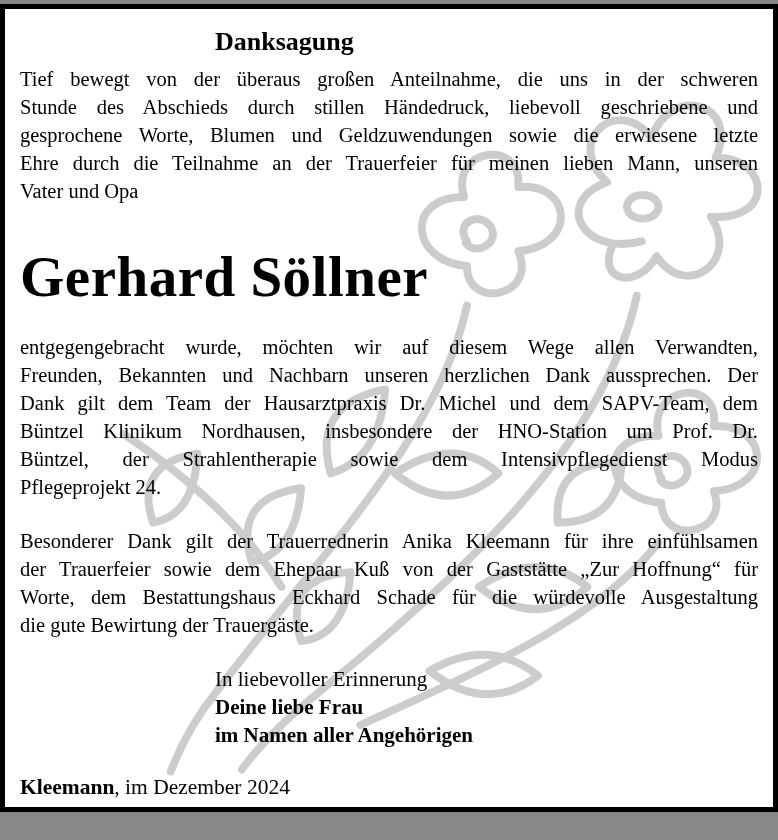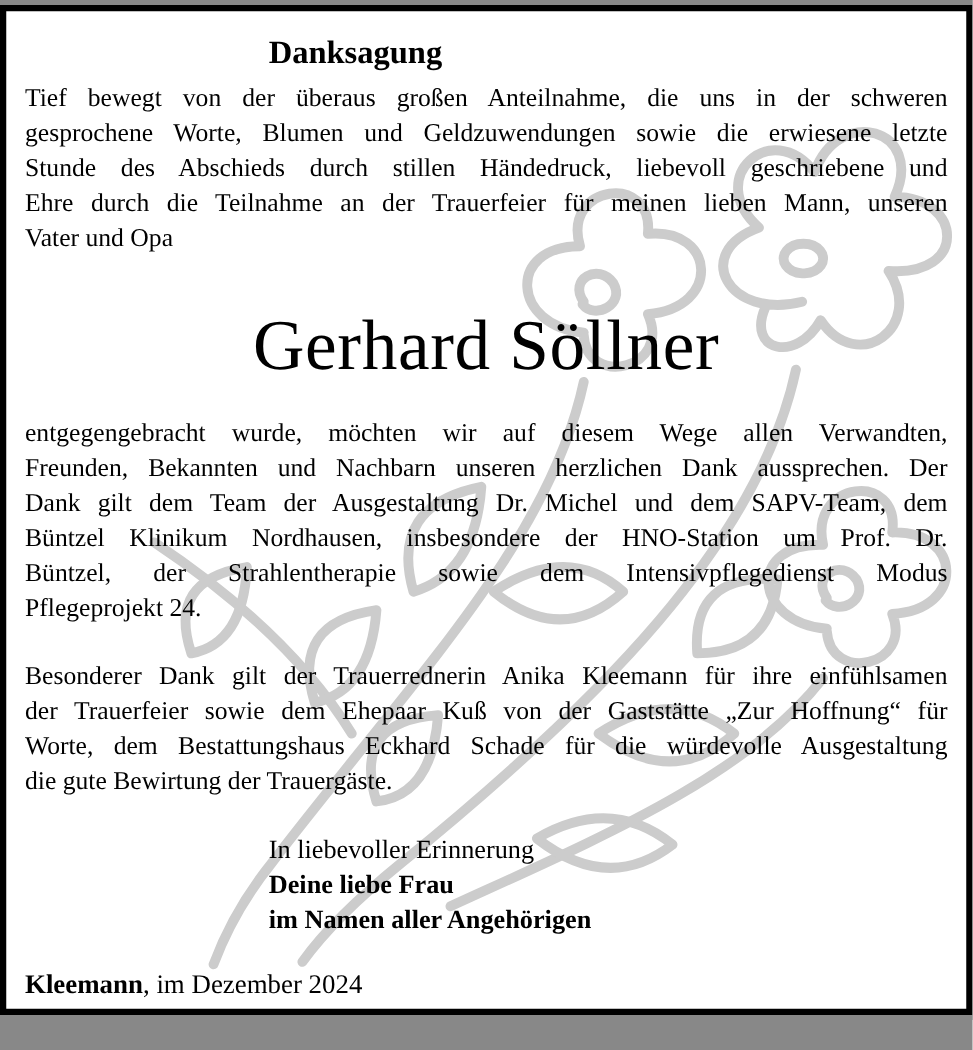--- a/index.html
+++ b/index.html
@@ -32,22 +32,22 @@
   }
   .header-title{
     font-size:26px;font-weight:bold;line-height:30px;
     padding-left:195px;margin-top:4px;
   }
   .jpara{font-size:20.5px;line-height:28px;}
   .jpara .jline{text-align:justify;text-align-last:justify;}
   .jpara .jline:last-child{text-align-last:left;}
   .intro{margin-top:8px;}
   .deceased-name{
-    margin-top:42px;text-align:center;
-    font-size:57px;font-weight:normal;line-height:60px;
+    margin-top:42px;text-align:left;
+    font-size:57px;font-weight:bold;line-height:60px;
     letter-spacing:0.5px;
   }
   .death-date{text-align:center;font-size:24px;line-height:30px;}
   .thanks{margin-top:26px;}
   .special-thanks{margin-top:26px;}
   .closing{margin-top:26px;padding-left:195px;font-size:21px;line-height:28px;}
   .closing .bold{font-weight:bold;}
   .footer-line{margin-top:24px;font-size:21.5px;line-height:28px;}
   .footer-line .place{font-weight:bold;}
 </style>
@@ -83,33 +83,33 @@
       <path d="M150 520 Q130 460 195 450 Q192 512 150 520 Z"></path>
     </g>
   </svg>
 
   <div class="content">
 
     <div class="header-title">Danksagung</div>
 
     <div class="jpara intro">
         <div class="jline">Tief bewegt von der überaus großen Anteilnahme, die uns in der schweren</div>
+        <div class="jline">Stunde des Abschieds durch stillen Händedruck, liebevoll geschriebene und</div>
         <div class="jline">gesprochene Worte, Blumen und Geldzuwendungen sowie die erwiesene letzte</div>
-        <div class="jline">Stunde des Abschieds durch stillen Händedruck, liebevoll geschriebene und</div>
         <div class="jline">Ehre durch die Teilnahme an der Trauerfeier für meinen lieben Mann, unseren</div>
         <div class="jline">Vater und Opa</div>
       </div>
 
     <div class="deceased-name">Gerhard Söllner</div>
 
 
     <div class="jpara thanks">
         <div class="jline">entgegengebracht wurde, möchten wir auf diesem Wege allen Verwandten,</div>
         <div class="jline">Freunden, Bekannten und Nachbarn unseren herzlichen Dank aussprechen. Der</div>
-        <div class="jline">Dank gilt dem Team der Ausgestaltung Dr. Michel und dem SAPV-Team, dem</div>
+        <div class="jline">Dank gilt dem Team der Hausarztpraxis Dr. Michel und dem SAPV-Team, dem</div>
         <div class="jline">Büntzel Klinikum Nordhausen, insbesondere der HNO-Station um Prof. Dr.</div>
         <div class="jline">Büntzel, der Strahlentherapie sowie dem Intensivpflegedienst Modus</div>
         <div class="jline">Pflegeprojekt 24.</div>
       </div>
 
     <div class="jpara special-thanks">
         <div class="jline">Besonderer Dank gilt der Trauerrednerin Anika Kleemann für ihre einfühlsamen</div>
         <div class="jline">der Trauerfeier sowie dem Ehepaar Kuß von der Gaststätte „Zur Hoffnung“ für</div>
         <div class="jline">Worte, dem Bestattungshaus Eckhard Schade für die würdevolle Ausgestaltung</div>
         <div class="jline">die gute Bewirtung der Trauergäste.</div>

